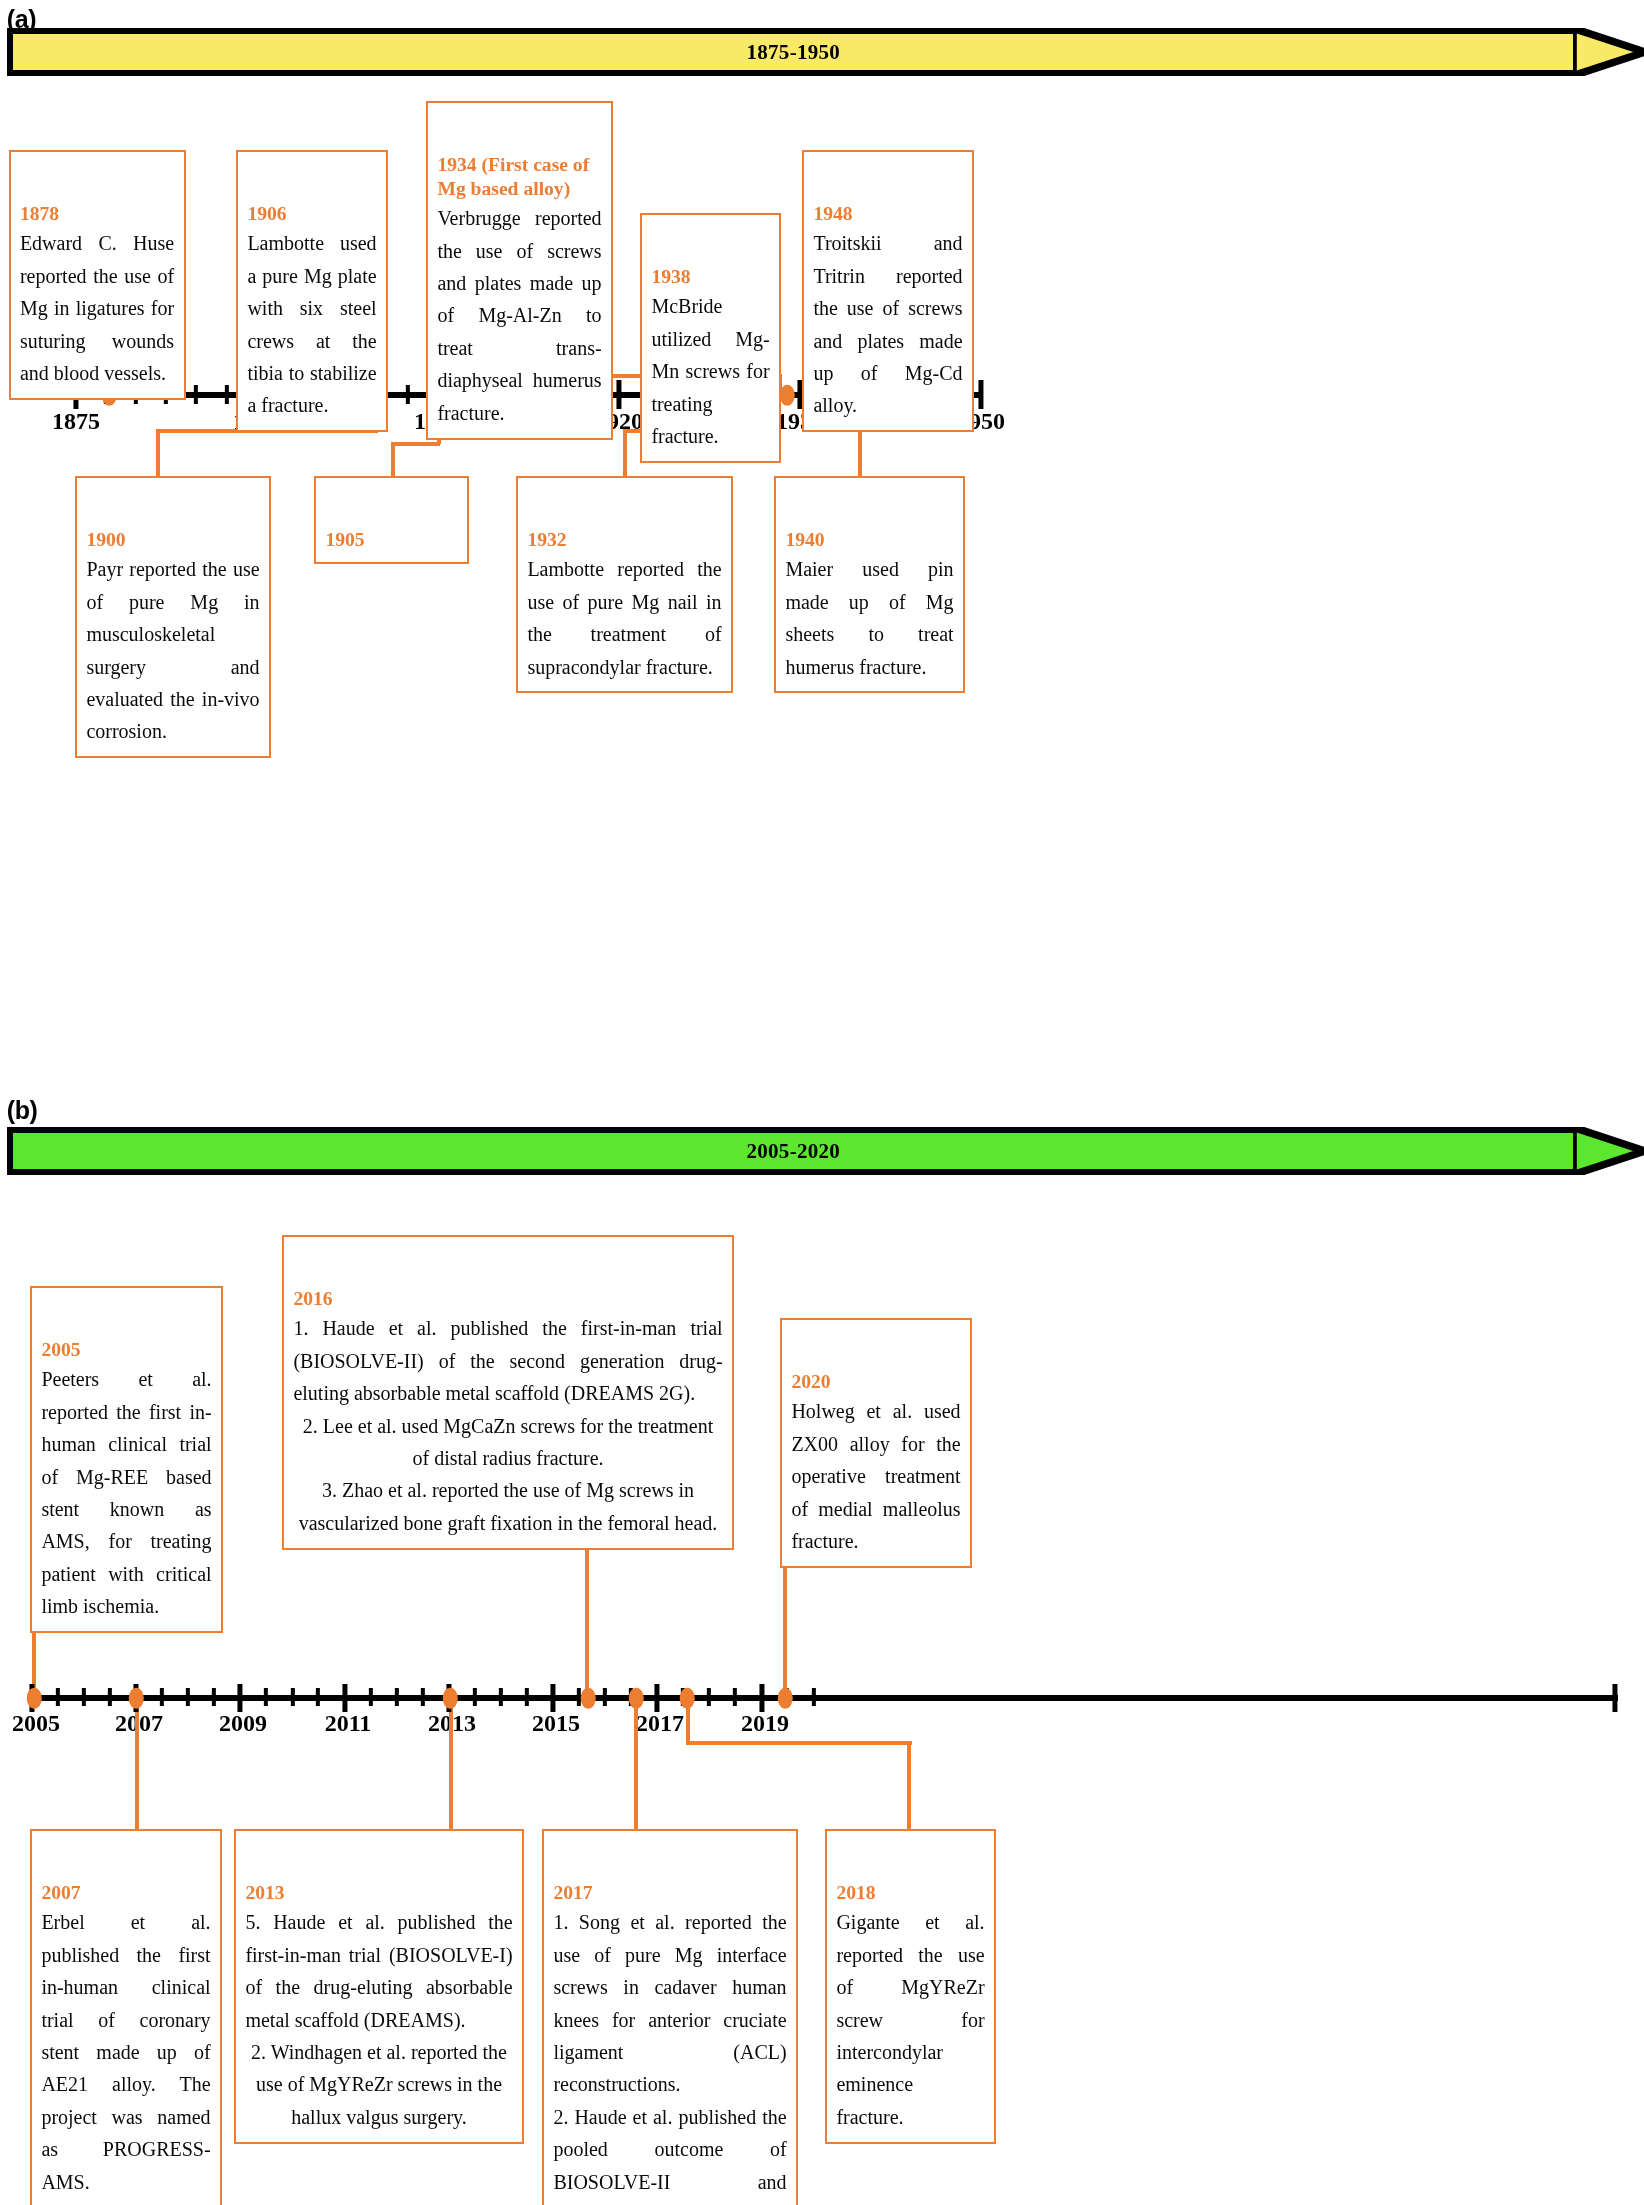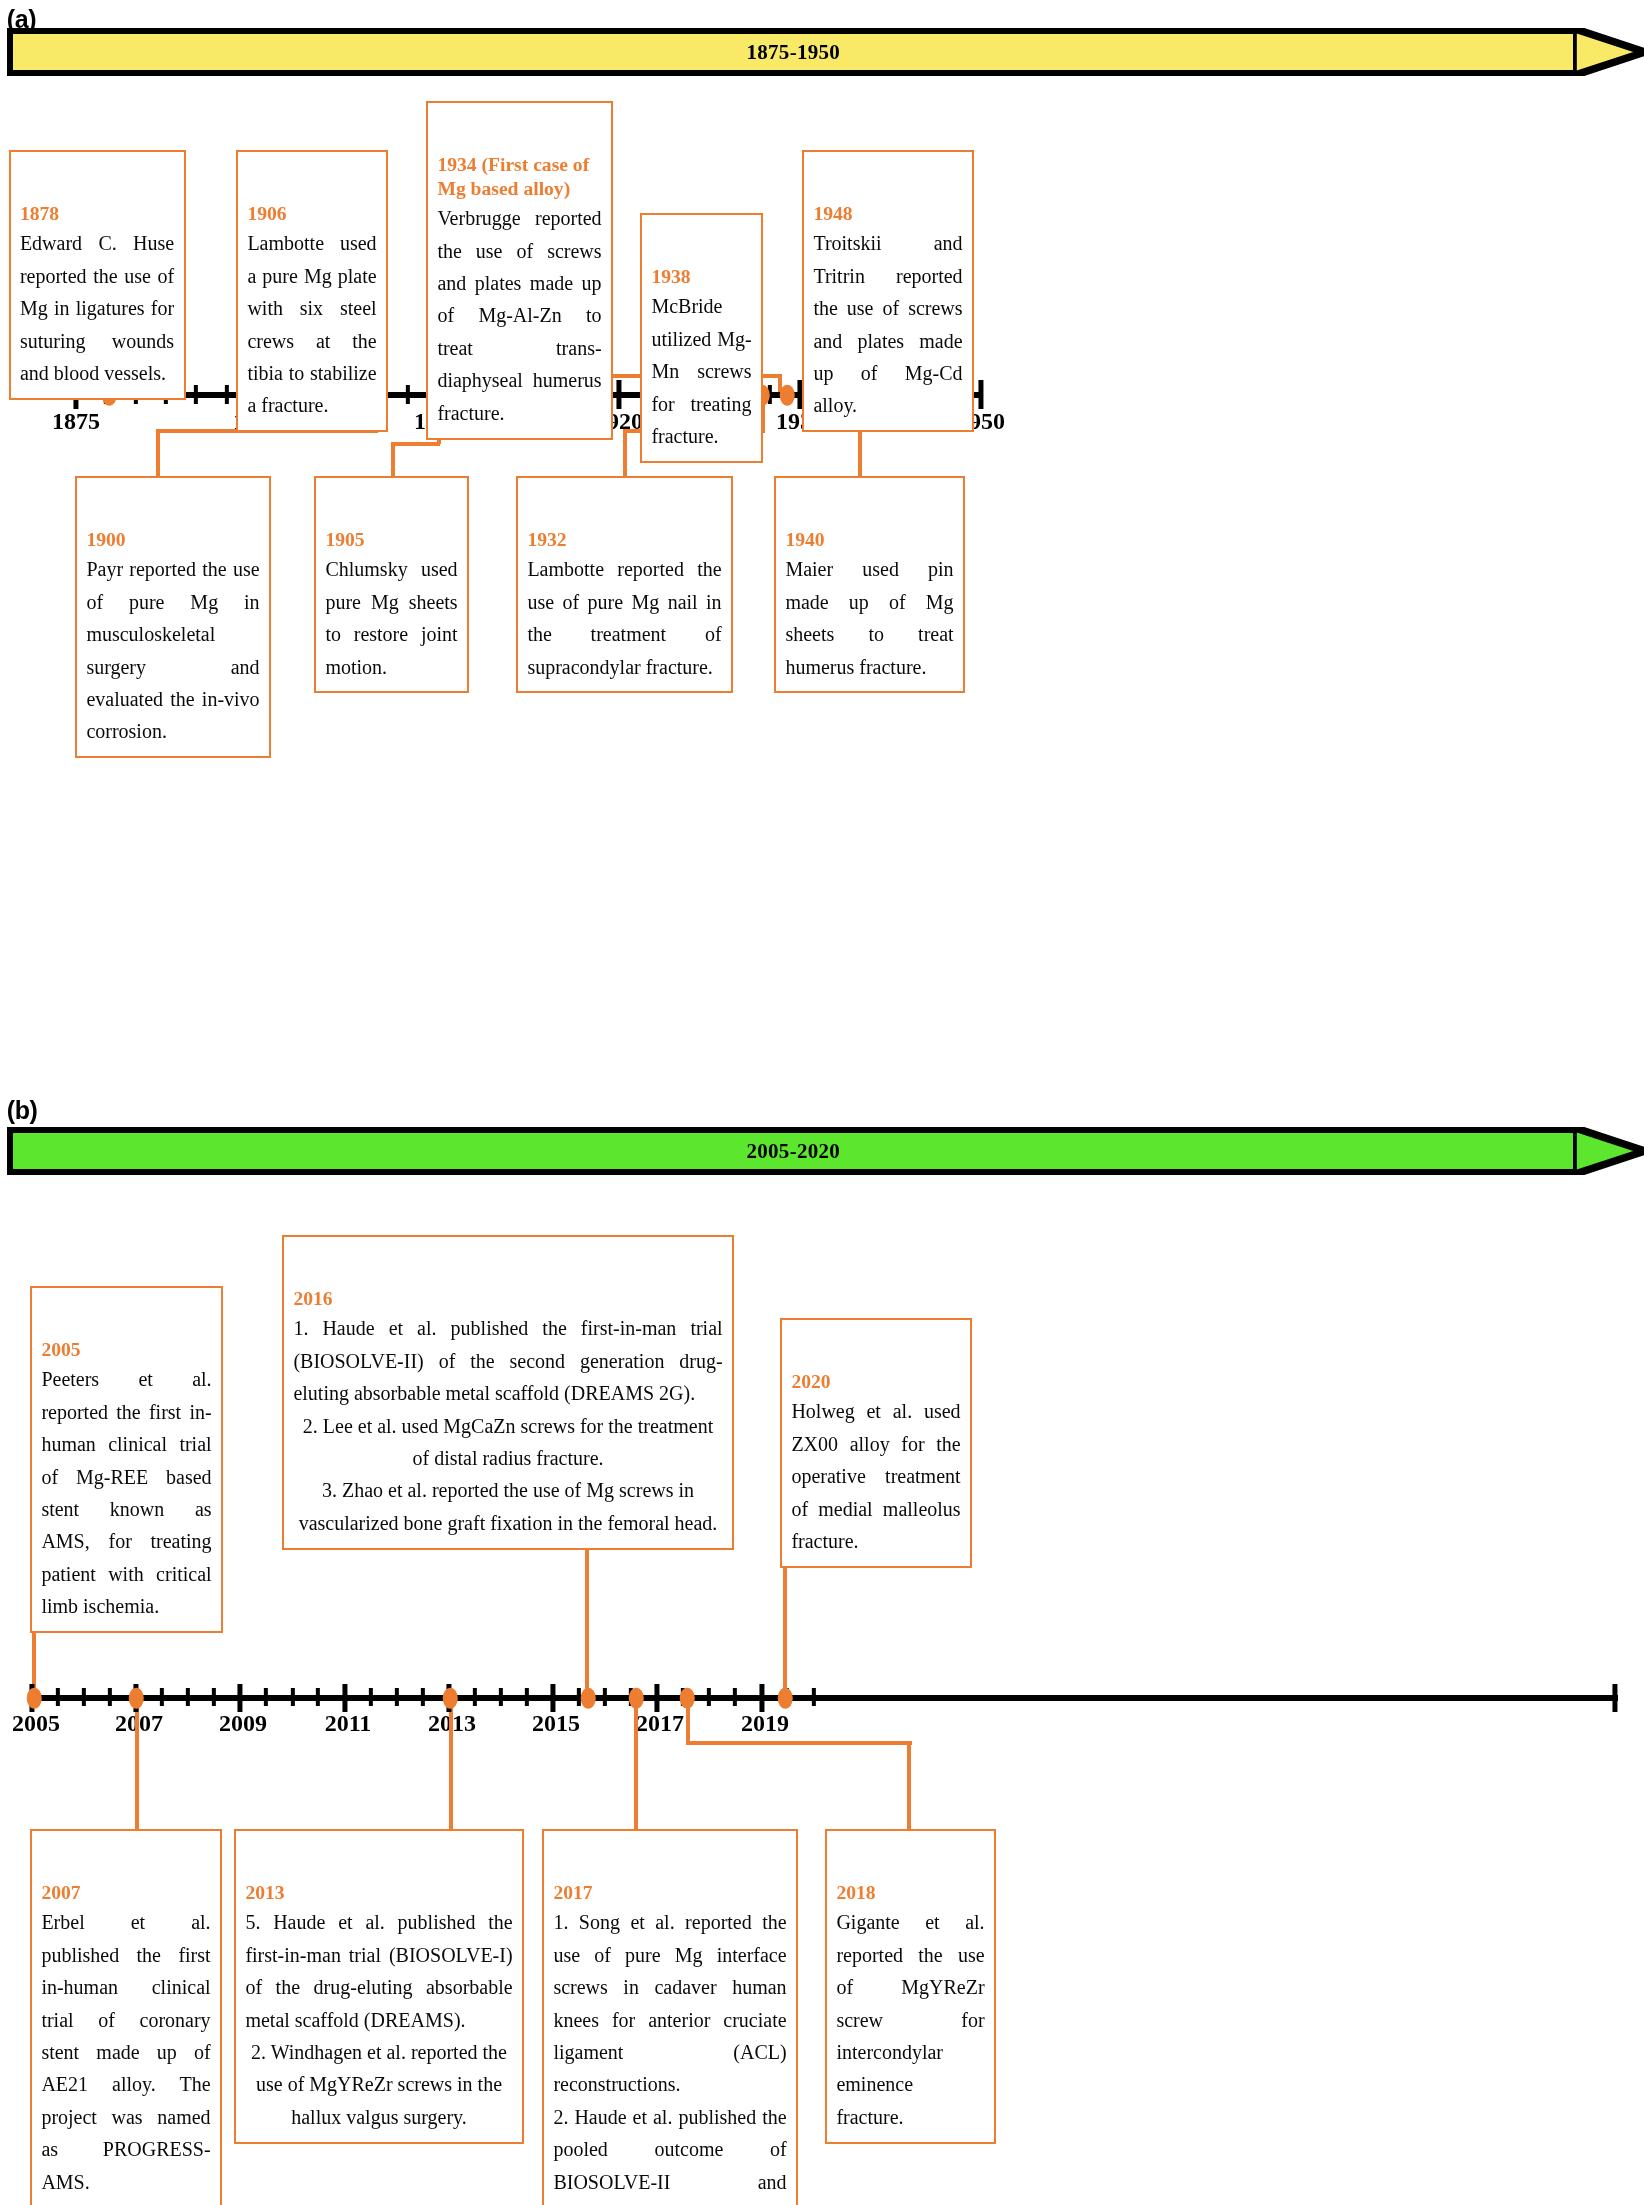--- a/index.html
+++ b/index.html
@@ -134,21 +134,21 @@
 <div class="evt" style="left:236px; top:150px; width:152px;">
   <div class="evt-year">1906</div>
   <div class="evt-body">Lambotte used a pure Mg plate with six steel crews at the tibia to stabilize a fracture.</div>
 </div>
 
 <div class="evt" style="left:426px; top:101px; width:187px;">
   <div class="evt-year">1934 (First case of Mg based alloy)</div>
   <div class="evt-body">Verbrugge reported the use of screws and plates made up of Mg-Al-Zn to treat trans-diaphyseal humerus fracture.</div>
 </div>
 
-<div class="evt" style="left:640px; top:213px; width:123px;">
+<div class="evt" style="left:640px; top:213px; width:141px;">
   <div class="evt-year">1938</div>
   <div class="evt-body">McBride utilized Mg-Mn screws for treating fracture.</div>
 </div>
 
 <div class="evt" style="left:802px; top:150px; width:172px;">
   <div class="evt-year">1948</div>
   <div class="evt-body">Troitskii and Tritrin reported the use of screws and plates made up of Mg-Cd alloy.</div>
 </div>
 
 <div class="conn-v" style="left:109px; top:336px; height:60px;"></div>
@@ -231,21 +231,20 @@
 
 <div class="conn-v" style="left:858px; top:395px; height:81px;"></div>
 
 <div class="evt" style="left:75px; top:476px; width:196px;">
   <div class="evt-year">1900</div>
   <div class="evt-body">Payr reported the use of pure Mg in musculoskeletal surgery and evaluated the in-vivo corrosion.</div>
 </div>
 
 <div class="evt" style="left:314px; top:476px; width:155px;">
   <div class="evt-year">1905</div>
-  <div class="evt-body">Chlumsky used pure Mg sheets to restore joint motion.</div>
 </div>
 
 <div class="evt" style="left:516px; top:476px; width:217px;">
   <div class="evt-year">1932</div>
   <div class="evt-body">Lambotte reported the use of pure Mg nail in the treatment of supracondylar fracture.</div>
 </div>
 
 <div class="evt" style="left:774px; top:476px; width:191px;">
   <div class="evt-year">1940</div>
   <div class="evt-body">Maier used pin made up of Mg sheets to treat humerus fracture.</div>

